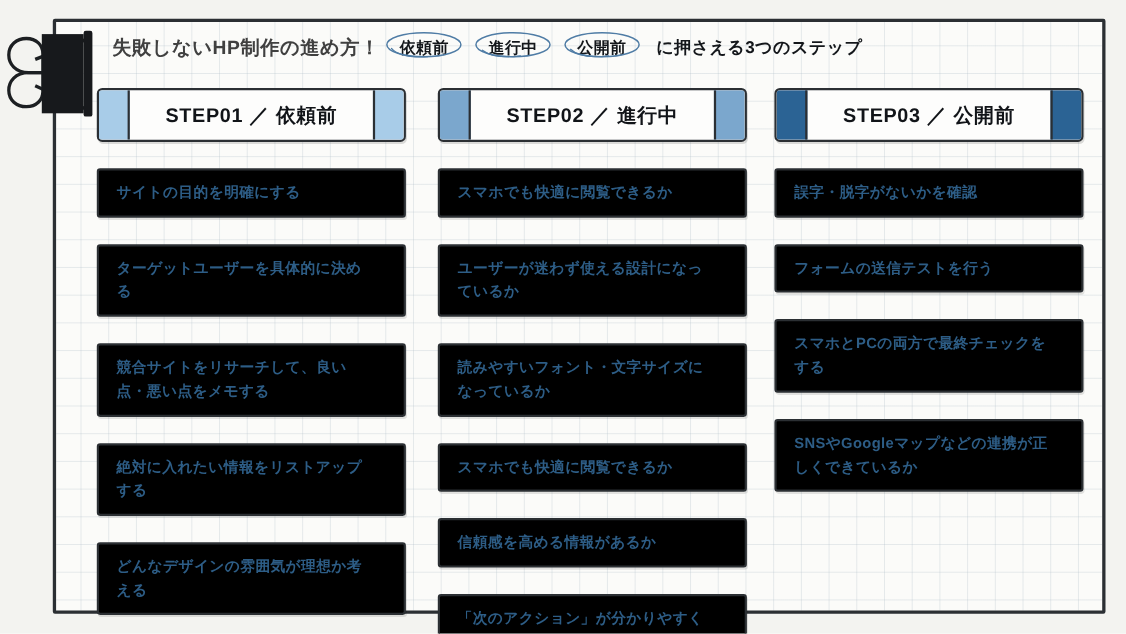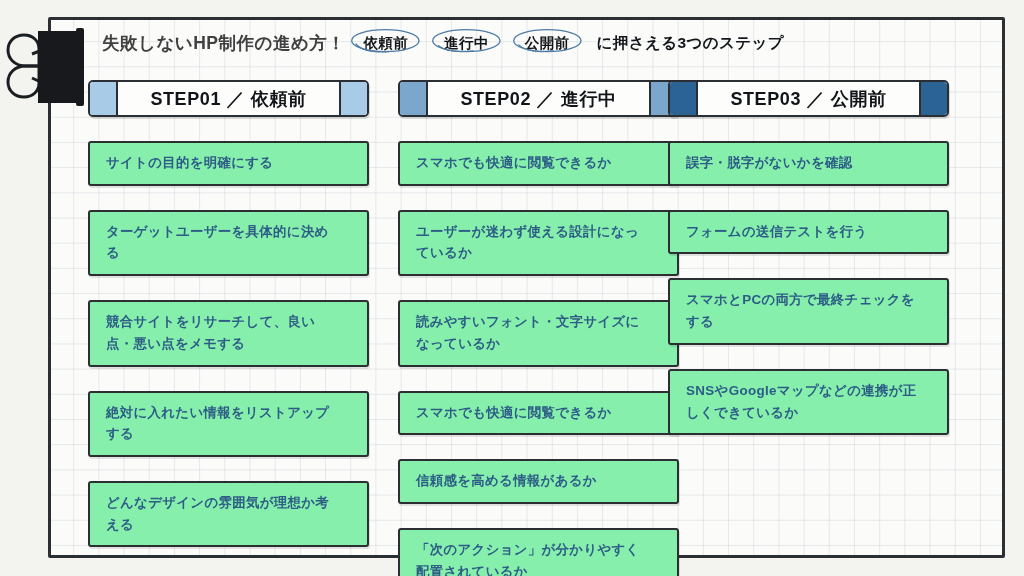--- a/index.html
+++ b/index.html
@@ -85,26 +85,26 @@
 
   
   .column {
     position: absolute;
     top: 80px;
     width: 281px;
     z-index: 20;
   }
   #column-0 { left: 88px; }
   #column-1 { left: 398px; }
-  #column-2 { left: 668px; }
+  #column-2 { left: 704px; }
 
   
   .step-header {
     position: relative;
-    height: 37px;
+    height: 49px;
     border: 2.5px solid #2b2f33;
     border-radius: 5px;
     background: #fdfdfc;
     display: flex;
     align-items: center;
     justify-content: center;
     overflow: hidden;
     box-shadow: 1px 2px 0 rgba(0,0,0,0.13);
   }
   .step-accent {
@@ -122,21 +122,21 @@
     letter-spacing: 0.6px;
     position: relative;
     z-index: 2;
   }
 
   
   .items { margin-top: 16px; }
   .item-card {
     border: 2.5px solid #2b2f33;
     border-radius: 3px;
-    background: #86efac;
+    background: #000000;
     padding: 9px 28px 10px 16px;
     margin-bottom: 14px;
     box-shadow: 1px 2px 0 rgba(0,0,0,0.10);
     margin-top: 24px;
   }
   .item-text {
     font-size: 13.4px;
     font-weight: 700;
     color: #2d5d86;
     line-height: 1.62;

